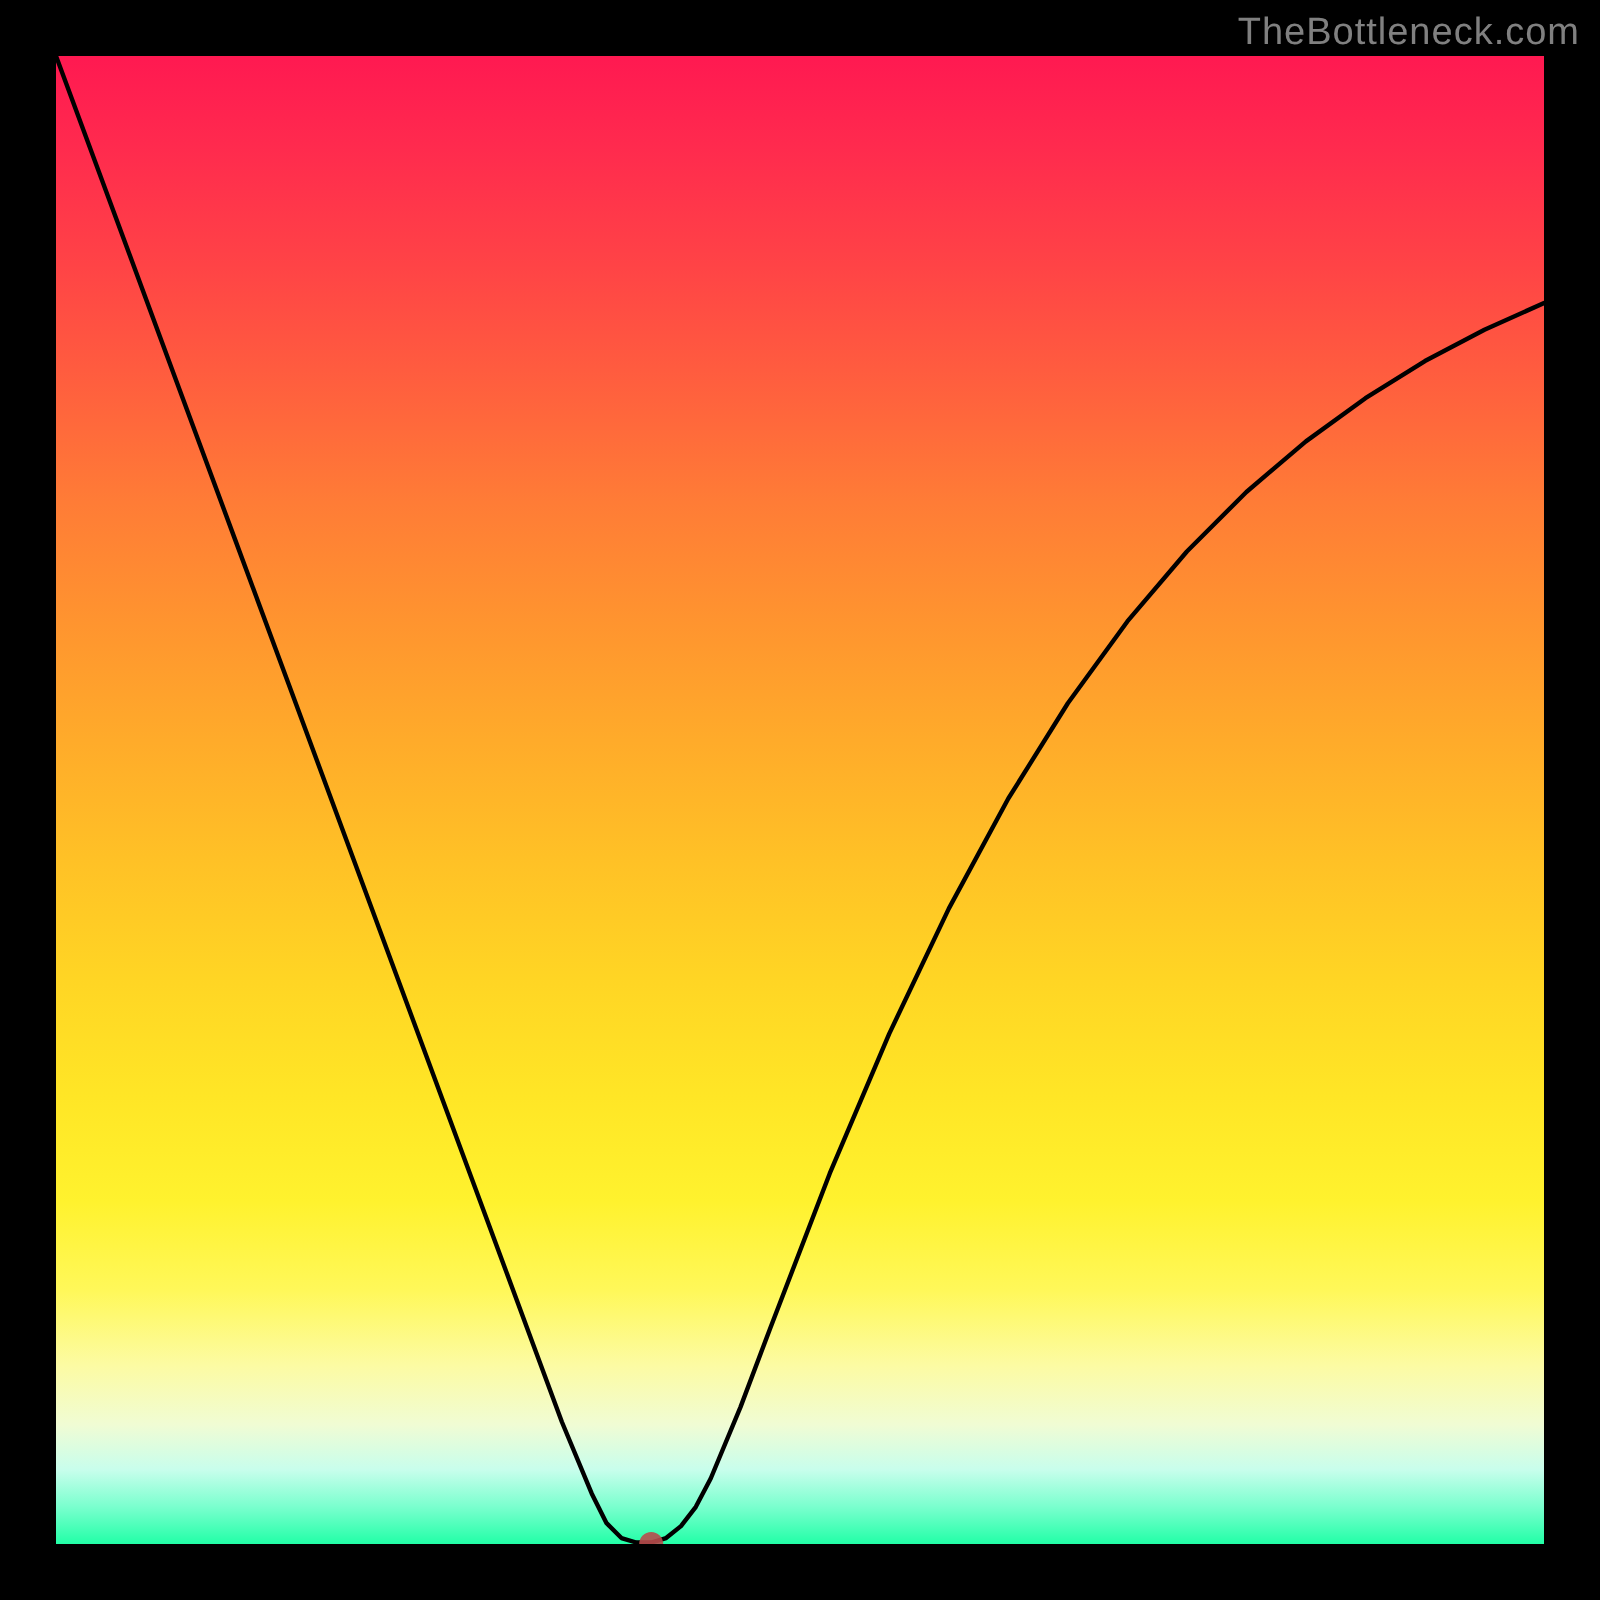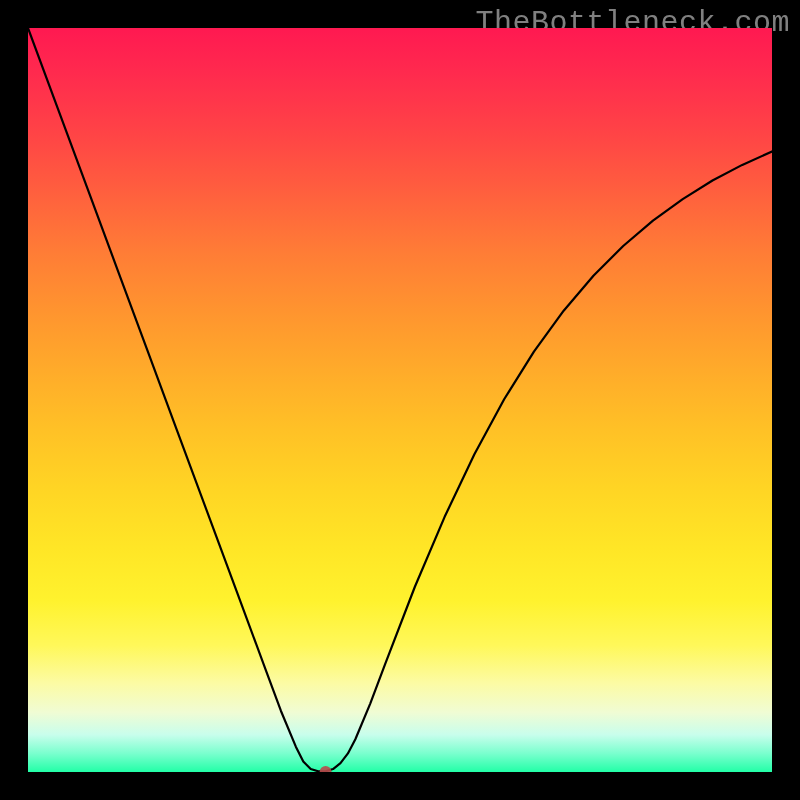--- a/index.html
+++ b/index.html
@@ -49,24 +49,23 @@
       #c8feec 95%,
       #7affce 97.5%,
       #22ffa7 100%
     );
   }
   .watermark {
     position: absolute;
     top: 6px;
     right: 10px;
     color: #808080;
-    font-size: 30px;
+    font-size: 19px;
     font-weight: 400;
     letter-spacing: 0.5px;
-    font-family: Liberation Mono, monospace;
   }
   svg.curve {
     position: absolute;
     inset: 0;
     width: 744px;
     height: 744px;
   }
 </style>
 </head>
 <body>

